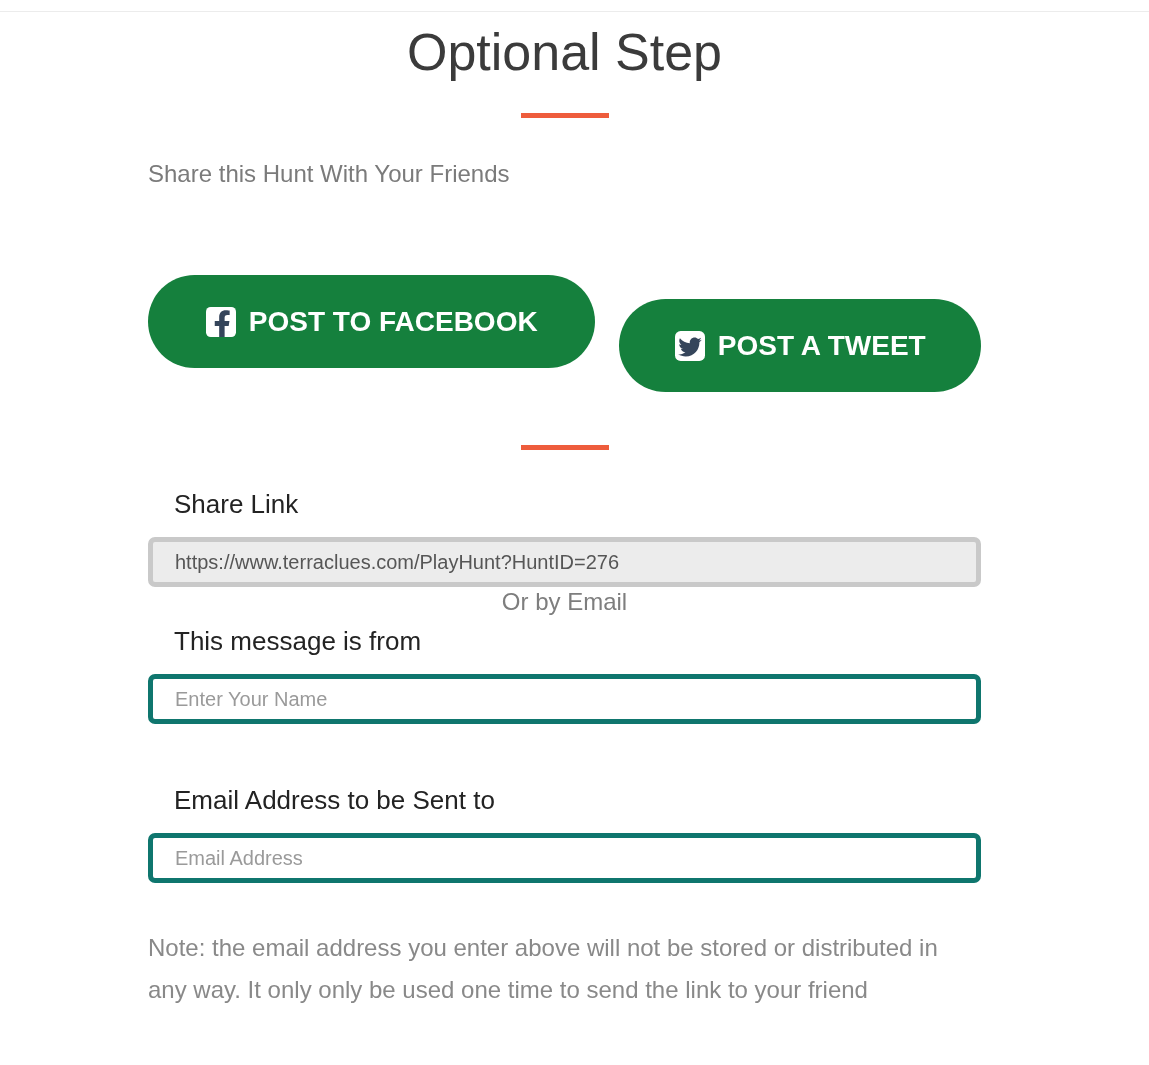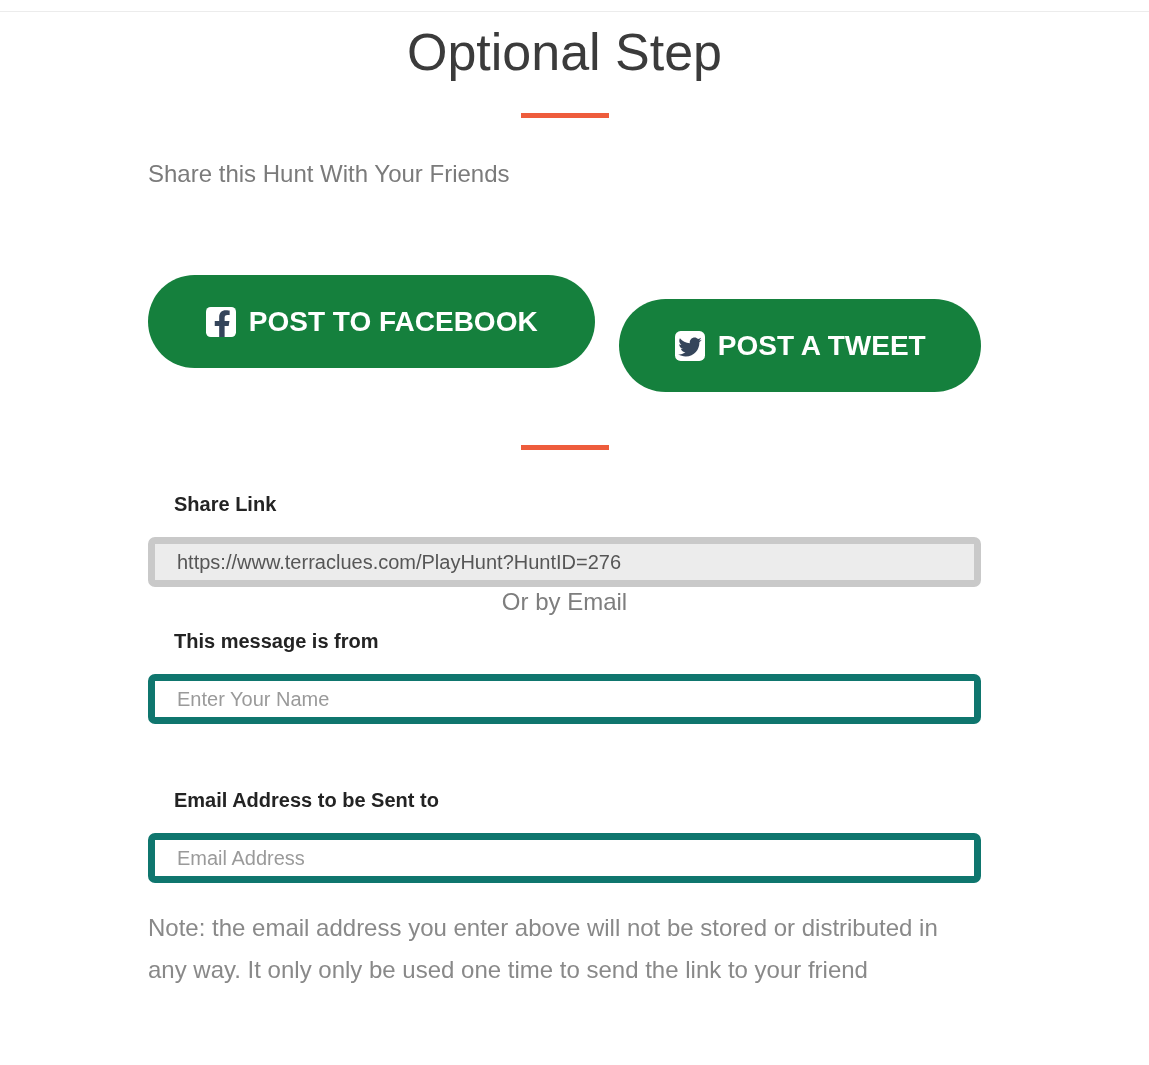--- a/index.html
+++ b/index.html
@@ -61,54 +61,54 @@
     justify-content: center;
     gap: 13px;
     cursor: pointer;
   }
   .social-btn.fb { width: 448px; }
   .social-btn.tw { width: 362px; margin-top: 48px; }
   .social-btn .icon { display: inline-flex; }
   .field-label {
     display: block;
     margin: 42px 0 0 26px;
-    font-size: 20px;
-    font-weight: bold;
+    font-size: 26px;
+    font-weight: normal;
     color: #232323;
     line-height: 24px;
   }
   .field-label.from { margin-top: 12px; }
   .field-label.to { margin-top: 64px; }
   .text-input {
     display: block;
     width: 833px;
     height: 50px;
     margin-top: 21px;
-    border: 7px solid #0f766e;
+    border: 5px solid #0f766e;
     border-radius: 7px;
     padding: 0 22px;
     font-family: "Liberation Sans", sans-serif;
     font-size: 20px;
     color: #555555;
     background: #ffffff;
   }
   .text-input::placeholder { color: #9a9a9a; opacity: 1; }
   .text-input.readonly {
     background: #ececec;
     border-color: #c9c9c9;
     color: #565656;
   }
   .or-email {
     text-align: center;
     font-size: 24px;
     color: #7e7e7e;
     line-height: 30px;
   }
   .note {
-    margin-top: 24px;
+    margin-top: 44px;
     font-size: 24px;
     color: #898989;
     line-height: 42px;
   }
 </style>
 </head>
 <body>
 
 <div class="top-strip"></div>
 

